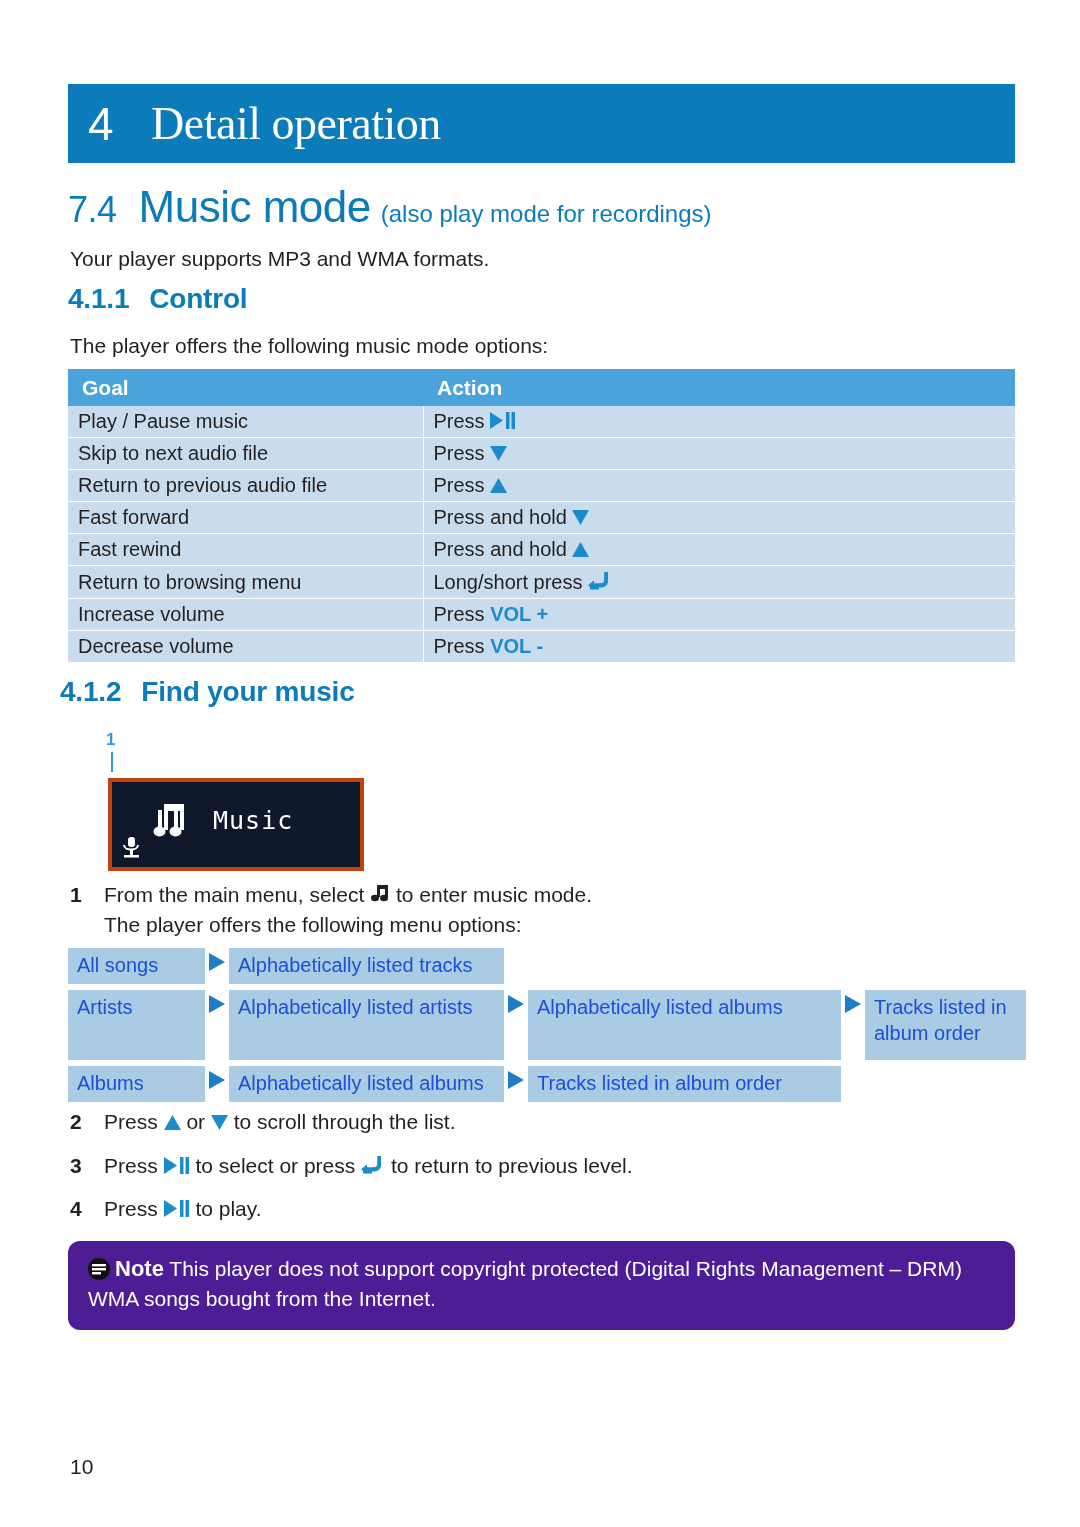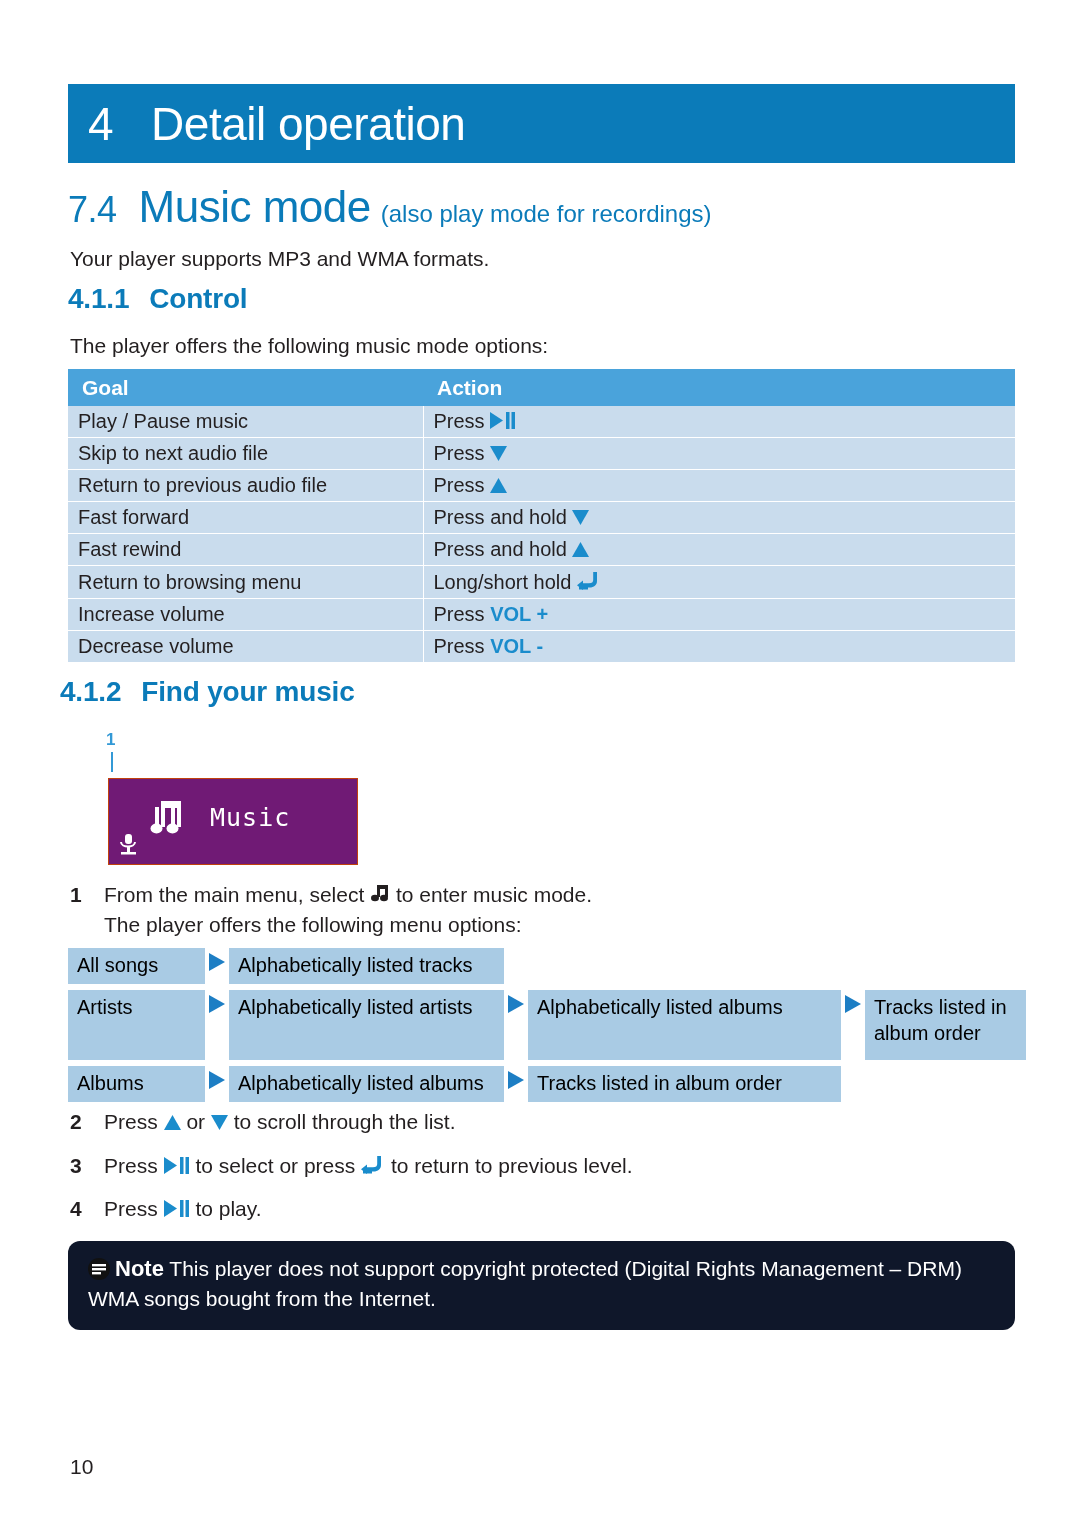--- a/index.html
+++ b/index.html
@@ -40,20 +40,21 @@
     font-weight: 400;
     margin-left: 20px;
     letter-spacing: -0.5px;
   }
   .chapter-title {
     color: #ffffff;
     font-size: 46px;
     font-weight: 400;
     margin-left: 38px;
     letter-spacing: -0.5px;
+    font-family: Liberation Serif, serif;
   }
 
   
   .sec-h1 {
     position: absolute;
     left: 68px;
     top: 182px;
     display: flex;
     align-items: baseline;
     color: #0b7bb9;
@@ -149,22 +150,22 @@
     width: 2px;
     height: 20px;
     background: #3399d6;
   }
   .lcd {
     position: absolute;
     left: 108px;
     top: 778px;
     width: 248px;
     height: 85px;
-    background: #701a75;
-    border: 1px solid #c2410c;
+    background: #0f172a;
+    border: 4px solid #c2410c;
   }
   .lcd-note-icon {
     position: absolute;
     left: 38px;
     top: 18px;
     width: 42px;
     height: 42px;
   }
   .lcd-label {
     position: absolute;
@@ -208,21 +209,21 @@
     top: 948px;
     width: 947px;
   }
   .md-row {
     display: flex;
     align-items: stretch;
     margin-bottom: 6px;
   }
   .md-box {
     background: #a9cbe4;
-    color: #000000;
+    color: #1d4ed8;
     font-size: 20px;
     line-height: 26px;
     padding: 4px 8px 4px 9px;
     box-sizing: border-box;
   }
   .md-arrow {
     color: #1d7ec4;
     display: flex;
     align-items: flex-start;
     padding: 5px 4px 0 4px;
@@ -237,21 +238,21 @@
   .h-tall { min-height: 70px; }
   .h-short { min-height: 36px; }
 
   
   .note-box {
     position: absolute;
     left: 68px;
     top: 1241px;
     width: 947px;
     box-sizing: border-box;
-    background: #0f172a;
+    background: #4c1d95;
     border-radius: 12px;
     padding: 13px 20px 16px 20px;
     color: #ffffff;
     font-size: 21px;
     line-height: 30px;
   }
   .note-icon {
     display: inline-block;
     vertical-align: -4px;
     width: 22px;
@@ -342,21 +343,21 @@
       <tr>
         <td>Fast rewind</td>
         <td><span>Press and hold</span>
           <span class="ic"><svg width="17" height="15" viewBox="0 0 17 15">
                 <polygon points="8.5,0 17,15 0,15" fill="#1a8ccc"></polygon>
               </svg></span>
         </td>
       </tr>
       <tr>
         <td>Return to browsing menu</td>
-        <td><span>Long/short hold</span>
+        <td><span>Long/short press</span>
           <span class="ic"><svg width="24" height="20" viewBox="0 0 24 20">
                 <path d="M20 2 L20 11 C20 15 17 17.5 12.5 17.5 L6 17.5 L6 20 L0 15.2 L6 10.6 L6 13.3 L12 13.3 C15 13.3 16.2 12 16.2 10 L16.2 2 Z" fill="#1a8ccc"></path>
                 <rect x="2" y="16.5" width="9" height="3" fill="#1a8ccc"></rect>
               </svg></span>
         </td>
       </tr>
       <tr>
         <td>Increase volume</td>
         <td><span>Press</span> <span class="gl">VOL +</span></td>
       </tr>

